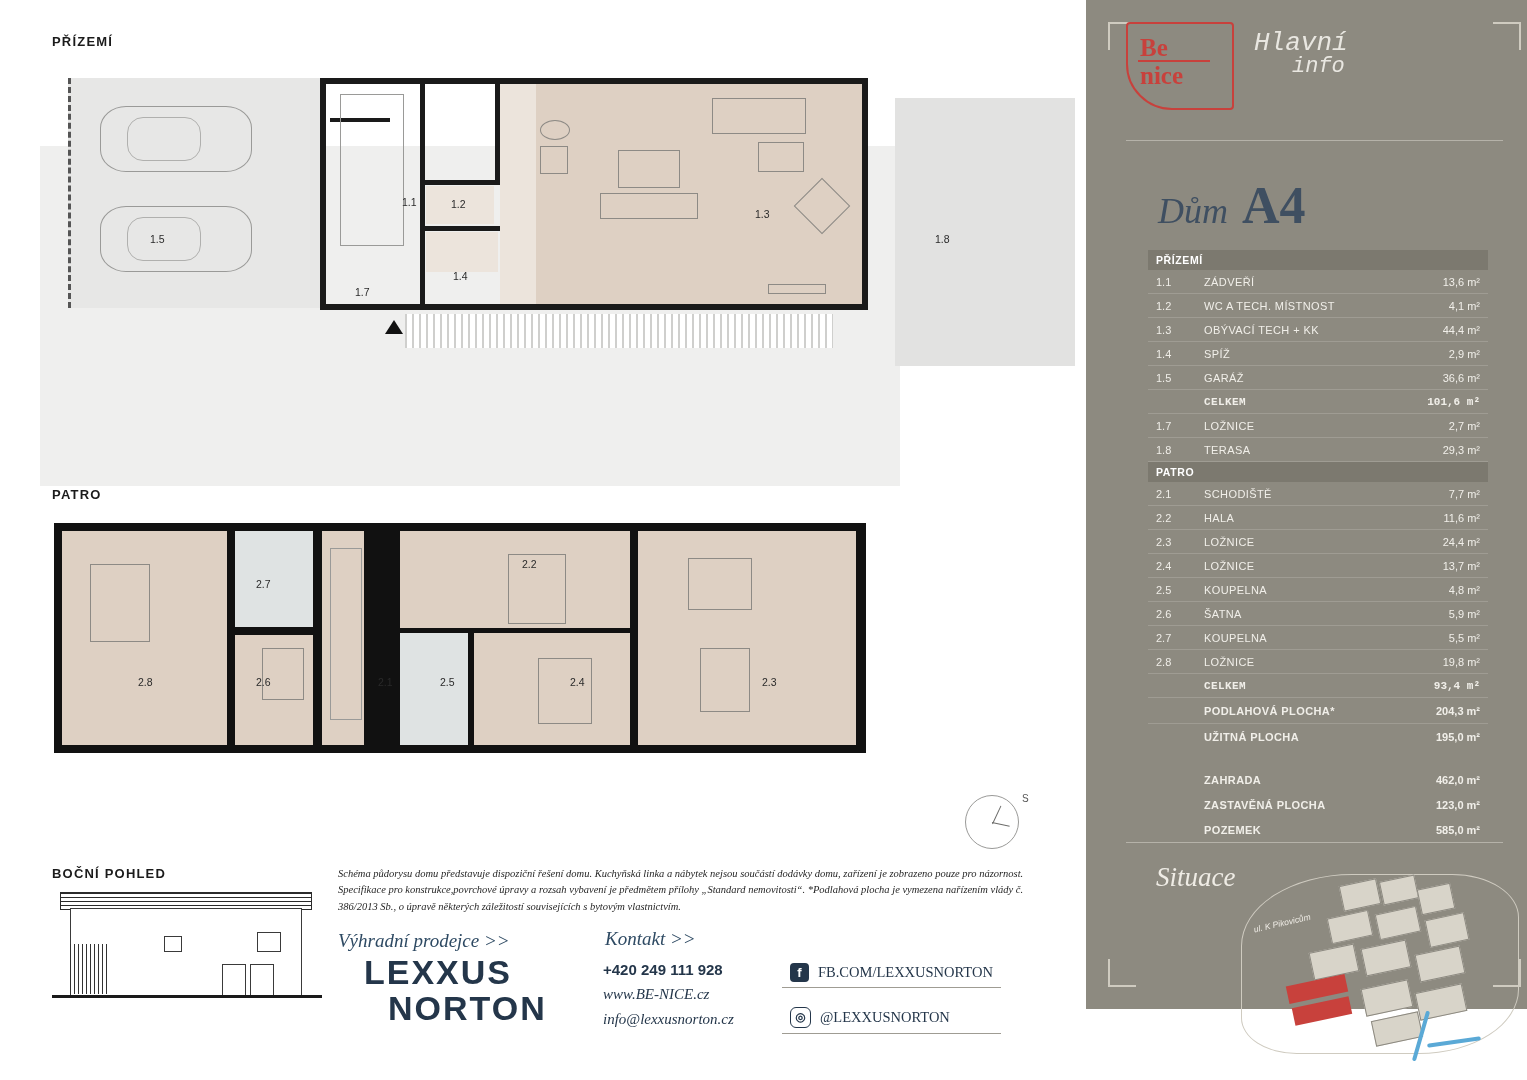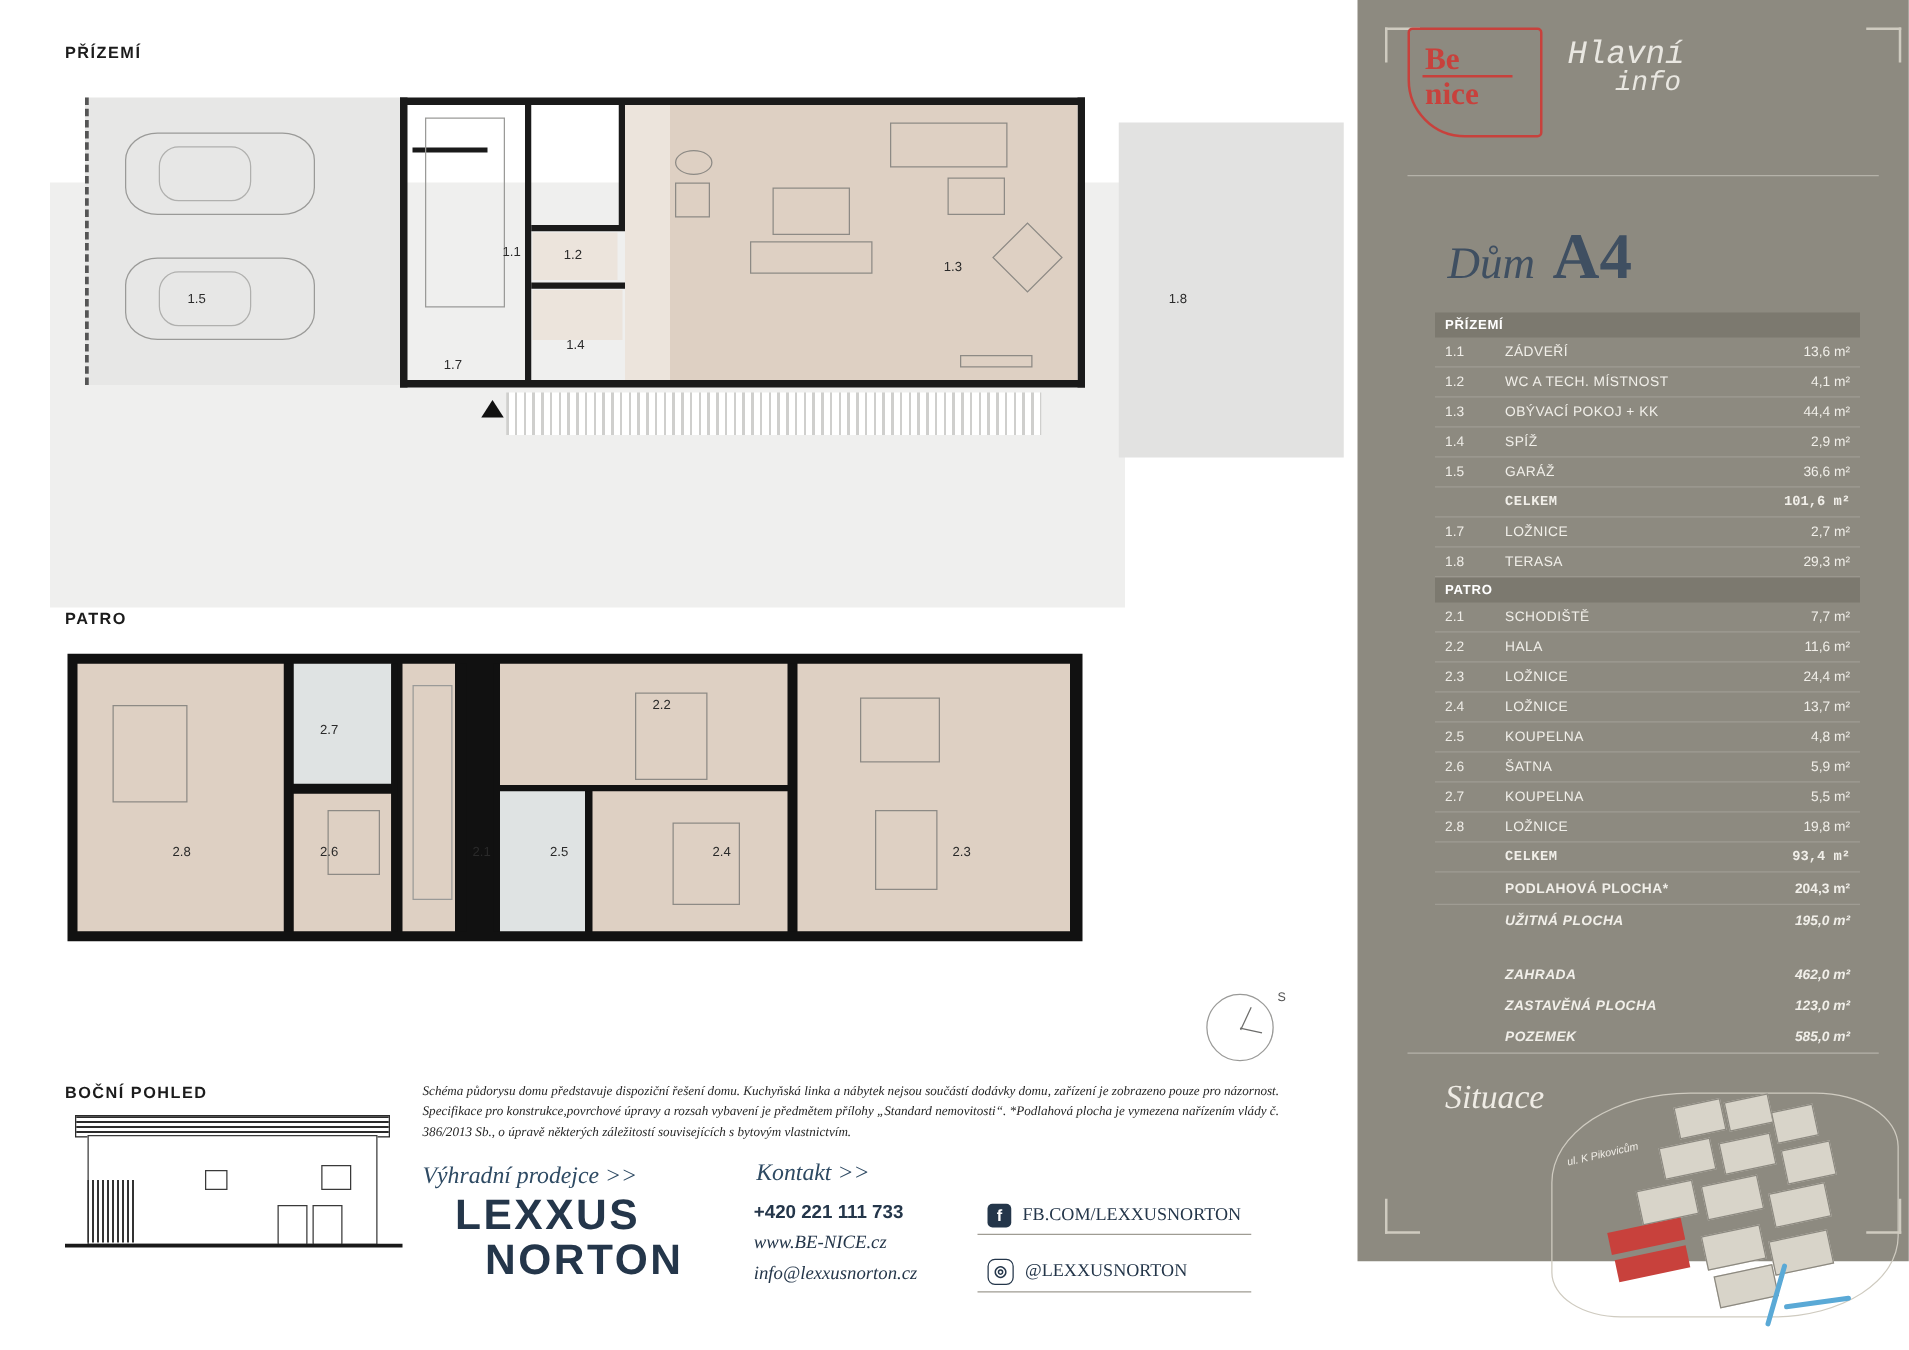--- a/index.html
+++ b/index.html
@@ -81,21 +81,21 @@
 
   .tbl{position:absolute;left:62px;top:250px;width:340px;font-size:11px;color:#f1efe9;}
   .sect{background:#7c796f;padding:4px 8px;font-weight:bold;letter-spacing:.6px;font-size:10.5px;color:#fff;}
   .row{display:flex;align-items:center;padding:5.5px 8px;border-bottom:1px solid #9f9c93;}
   .row .code{width:48px;color:#efede7;}
   .row .nm{flex:1;letter-spacing:.4px;}
   .row .ar{text-align:left;white-space:nowrap;}
   .row.total .nm,.row.total .ar{font-weight:bold;font-family:Liberation Mono, monospace;}
   .row.big{padding:6.5px 8px;}
   .row.big .nm,.row.big .ar{font-weight:bold;}
-  .nogap{border-bottom:none;font-style:italic;}
+  .nogap{border-bottom:none;}
 
   .situace{position:absolute;left:70px;top:862px;font-size:27px;font-style:italic;color:#efece5;font-family:"Liberation Serif",serif;}
   .sitmap{position:absolute;left:145px;top:852px;width:300px;height:218px;}
   .sitmap .poly{position:absolute;border:1px solid #cfcbc0;}
   .sitmap .blk{position:absolute;background:#d8d4c9;border:.8px solid #8c8980;}
   .sitmap .red{position:absolute;background:#c8413c;}
   .sitmap .river{position:absolute;background:#5aa9d6;}
   .sitmap .street{position:absolute;font-size:8.5px;color:#efece5;font-style:italic;transform:rotate(-13deg);}
   .corner{position:absolute;width:26px;height:26px;border:2px solid #cfcbc0;}
 </style>
@@ -215,21 +215,21 @@
     <div class="disclaimer">Schéma půdorysu domu představuje dispoziční řešení domu. Kuchyňská linka a nábytek nejsou součástí dodávky domu, zařízení je zobrazeno pouze pro názornost. Specifikace pro konstrukce,povrchové úpravy a rozsah vybavení je předmětem přílohy „Standard nemovitosti“. *Podlahová plocha je vymezena nařízením vlády č. 386/2013 Sb., o úpravě některých záležitostí souvisejících s bytovým vlastnictvím.</div>
 
     <div class="seller-label">Výhradní prodejce &gt;&gt;</div>
     <div class="lexxus">
       <div>LEXXUS</div>
       <div style="margin-left:24px;">NORTON</div>
     </div>
 
     <div class="contact-label">Kontakt &gt;&gt;</div>
     <div class="contact-lines">
-      <div class="tel">+420 221 111 733</div>
+      <div class="tel">+420 249 111 928</div>
       <div style="font-style:italic;">www.BE-NICE.cz</div>
       <div style="font-style:italic;">info@lexxusnorton.cz</div>
     </div>
 
     <div class="social">
       <div class="row">
         <span class="sq">f</span>
         <span>FB.COM/LEXXUSNORTON</span>
       </div>
       <div class="row">
@@ -272,21 +272,21 @@
         <span class="nm">ZÁDVEŘÍ</span>
         <span class="ar">13,6 m²</span>
       </div>
       <div class="row">
         <span class="code">1.2</span>
         <span class="nm">WC A TECH. MÍSTNOST</span>
         <span class="ar">4,1 m²</span>
       </div>
       <div class="row">
         <span class="code">1.3</span>
-        <span class="nm">OBÝVACÍ POKOJ + KK</span>
+        <span class="nm">OBÝVACÍ TECH + KK</span>
         <span class="ar">44,4 m²</span>
       </div>
       <div class="row">
         <span class="code">1.4</span>
         <span class="nm">SPÍŽ</span>
         <span class="ar">2,9 m²</span>
       </div>
       <div class="row">
         <span class="code">1.5</span>
         <span class="nm">GARÁŽ</span>

